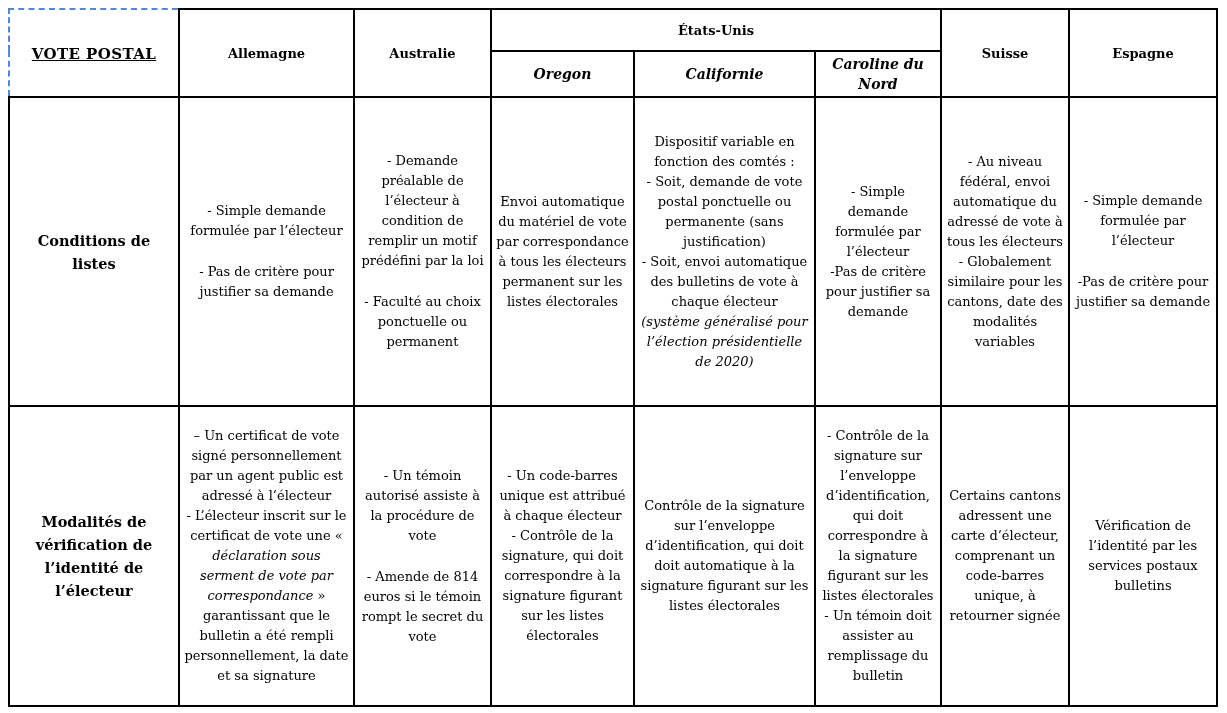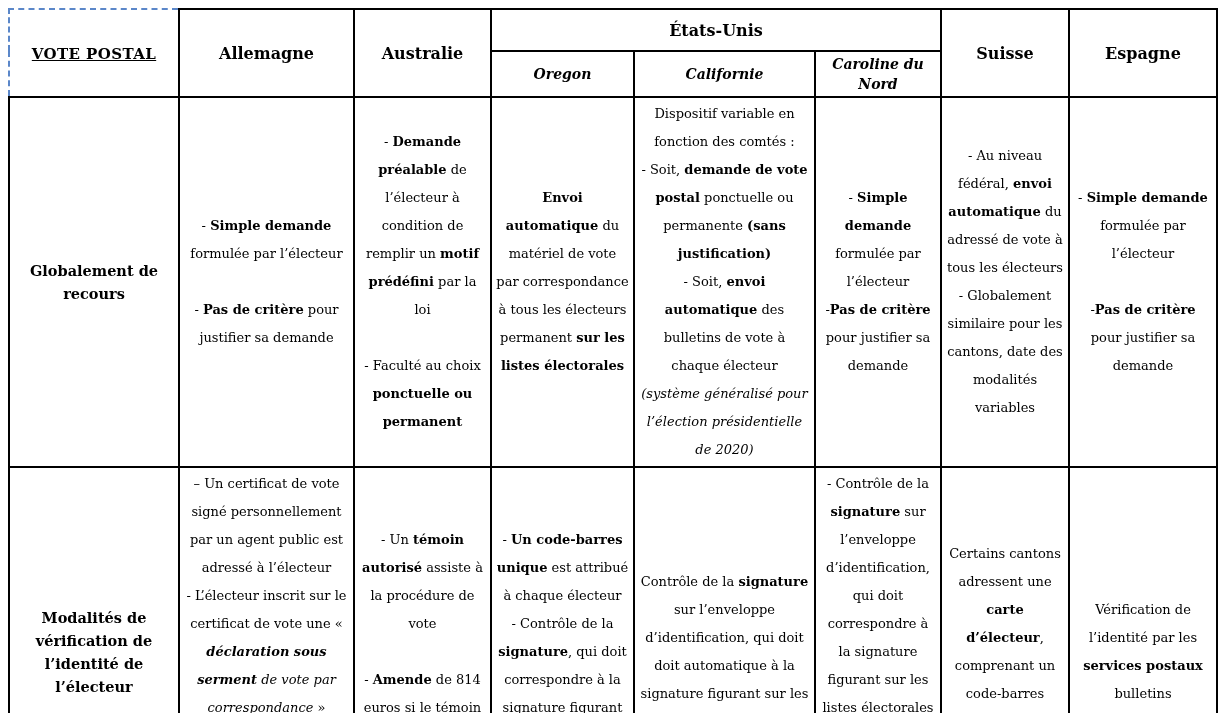--- a/index.html
+++ b/index.html
@@ -21,25 +21,25 @@
   }
   
   .grid th.corner {
     border-top:2px dashed #5b87c9;
     border-left:2px dashed #5b87c9;
   }
   .corner-label {
     font-size:15px; font-weight:bold;
     text-decoration:underline; letter-spacing:0.4px;text-align:right;
   }
-  .col-head { font-size:16px; font-weight:bold;margin-left:13px; }
+  .col-head { font-size:13px; font-weight:bold;margin-left:13px; }
   .sub-head { font-size:14px; font-weight:bold; font-style:italic; line-height:20px; }
   .row-head { font-size:14.5px; font-weight:bold; line-height:23px; }
-  .cell-rich .p { font-size:13px; line-height:28px; min-height:21px; }
-  .cell-rich .b { font-weight:bold;margin-top:12px; }
+  .cell-rich .p { font-size:13px; line-height:20px; min-height:21px; }
+  .cell-rich .b { font-weight:normal;margin-top:12px; }
   .cell-rich .i { font-style:italic; }
 </style>
 </head>
 <body>
 
 <table class="grid">
   <colgroup>
     <col style="width:170px">
     <col style="width:175px">
     <col style="width:137px">
@@ -59,21 +59,21 @@
     <th class="col-head" colspan="3">États-Unis</th>
     <th class="col-head" rowspan="2">Suisse</th>
     <th class="col-head" rowspan="2">Espagne</th>
   </tr>
   <tr style="height:41px">
     <th class="sub-head">Oregon</th>
     <th class="sub-head">Californie</th>
     <th class="sub-head">Caroline du Nord</th>
   </tr>
   <tr style="height:309px">
-    <td class="row-head">Globalement de recours</td>
+    <td class="row-head">Conditions de listes</td>
     <td class="cell-rich">
           <div class="p"><span>- </span><span class="b">Simple demande</span><span> formulée par l’électeur</span></div>
           <div class="p">&nbsp;</div>
           <div class="p"><span>- </span><span class="b">Pas de critère</span><span> pour justifier sa demande</span></div>
         </td>
     <td class="cell-rich">
           <div class="p"><span>- </span><span class="b">Demande préalable</span><span> de l’électeur à condition de remplir un </span><span class="b">motif prédéfini</span><span> par la loi</span></div>
           <div class="p">&nbsp;</div>
           <div class="p"><span>- Faculté au choix </span><span class="b">ponctuelle ou permanent</span></div>
         </td>

